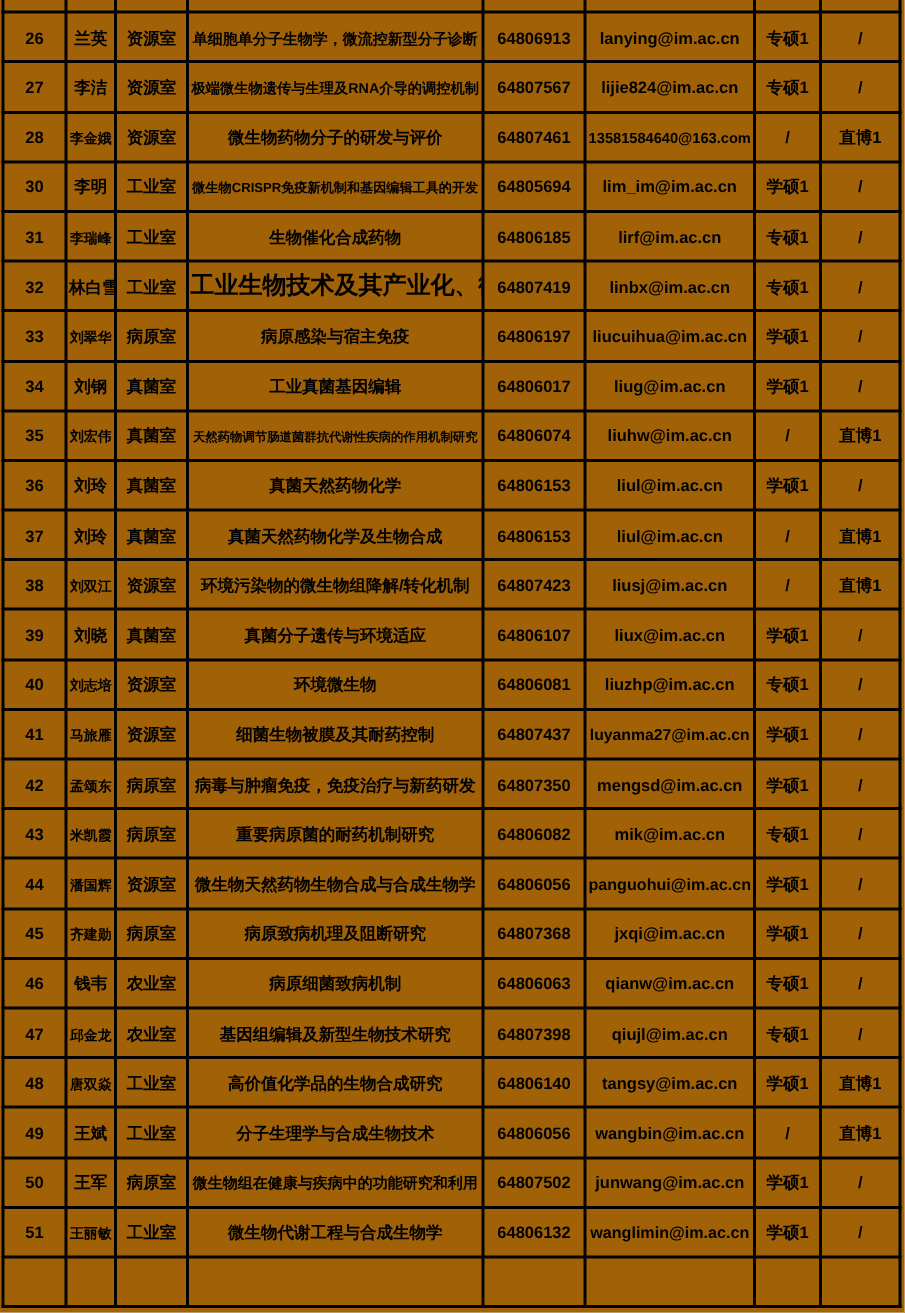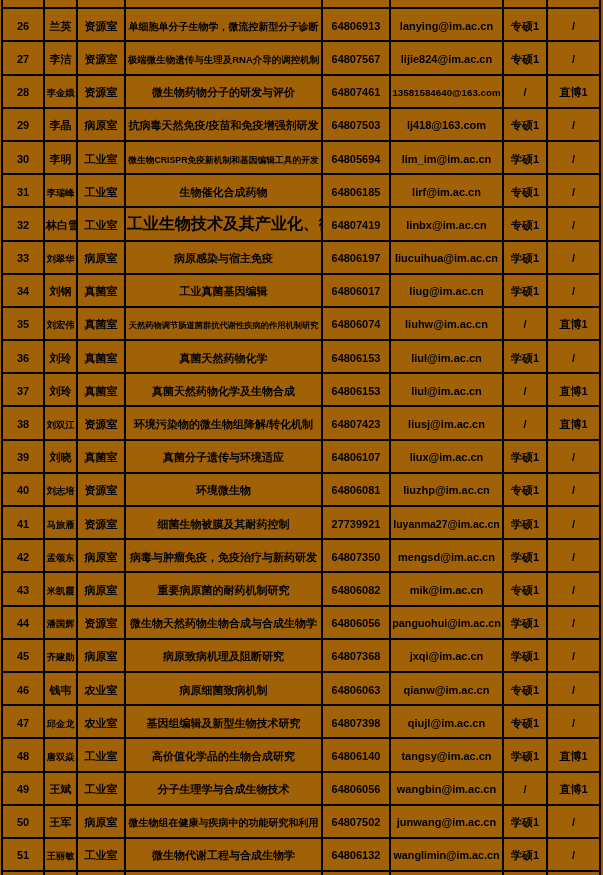--- a/index.html
+++ b/index.html
@@ -114,30 +114,20 @@
     <td><span class="cell-text">28</span></td>
     <td><span class="cell-text" style="font-size: 9.25px;">李金娥</span></td>
     <td><span class="cell-text">资源室</span></td>
     <td><span class="cell-text">微生物药物分子的研发与评价</span></td>
     <td><span class="cell-text">64807461</span></td>
     <td><span class="cell-text" style="font-size: 9.75px;">13581584640@163.com</span></td>
     <td><span class="cell-text">/</span></td>
     <td><span class="cell-text">直博1</span></td>
   </tr>
         <tr class="data-row">
-    <td><span class="cell-text">29</span></td>
-    <td><span class="cell-text">李晶</span></td>
-    <td><span class="cell-text">病原室</span></td>
-    <td><span class="cell-text">抗病毒天然免疫/疫苗和免疫增强剂研发</span></td>
-    <td><span class="cell-text">64807503</span></td>
-    <td><span class="cell-text">lj418@163.com</span></td>
-    <td><span class="cell-text">专硕1</span></td>
-    <td><span class="cell-text">/</span></td>
-  </tr>
-        <tr class="data-row">
     <td><span class="cell-text">30</span></td>
     <td><span class="cell-text">李明</span></td>
     <td><span class="cell-text">工业室</span></td>
     <td><span class="cell-text" style="font-size: 8.75px;">微生物CRISPR免疫新机制和基因编辑工具的开发</span></td>
     <td><span class="cell-text">64805694</span></td>
     <td><span class="cell-text">lim_im@im.ac.cn</span></td>
     <td><span class="cell-text">学硕1</span></td>
     <td><span class="cell-text">/</span></td>
   </tr>
         <tr class="data-row">
@@ -238,21 +228,21 @@
     <td><span class="cell-text">64806081</span></td>
     <td><span class="cell-text">liuzhp@im.ac.cn</span></td>
     <td><span class="cell-text">专硕1</span></td>
     <td><span class="cell-text">/</span></td>
   </tr>
         <tr class="data-row">
     <td><span class="cell-text">41</span></td>
     <td><span class="cell-text" style="font-size: 9.25px;">马旅雁</span></td>
     <td><span class="cell-text">资源室</span></td>
     <td><span class="cell-text">细菌生物被膜及其耐药控制</span></td>
-    <td><span class="cell-text">27739921</span></td>
+    <td><span class="cell-text">64807437</span></td>
     <td><span class="cell-text" style="font-size: 10.5px;">luyanma27@im.ac.cn</span></td>
     <td><span class="cell-text">学硕1</span></td>
     <td><span class="cell-text">/</span></td>
   </tr>
         <tr class="data-row">
     <td><span class="cell-text">42</span></td>
     <td><span class="cell-text" style="font-size: 9.25px;">孟颂东</span></td>
     <td><span class="cell-text">病原室</span></td>
     <td><span class="cell-text">病毒与肿瘤免疫，免疫治疗与新药研发</span></td>
     <td><span class="cell-text">64807350</span></td>

